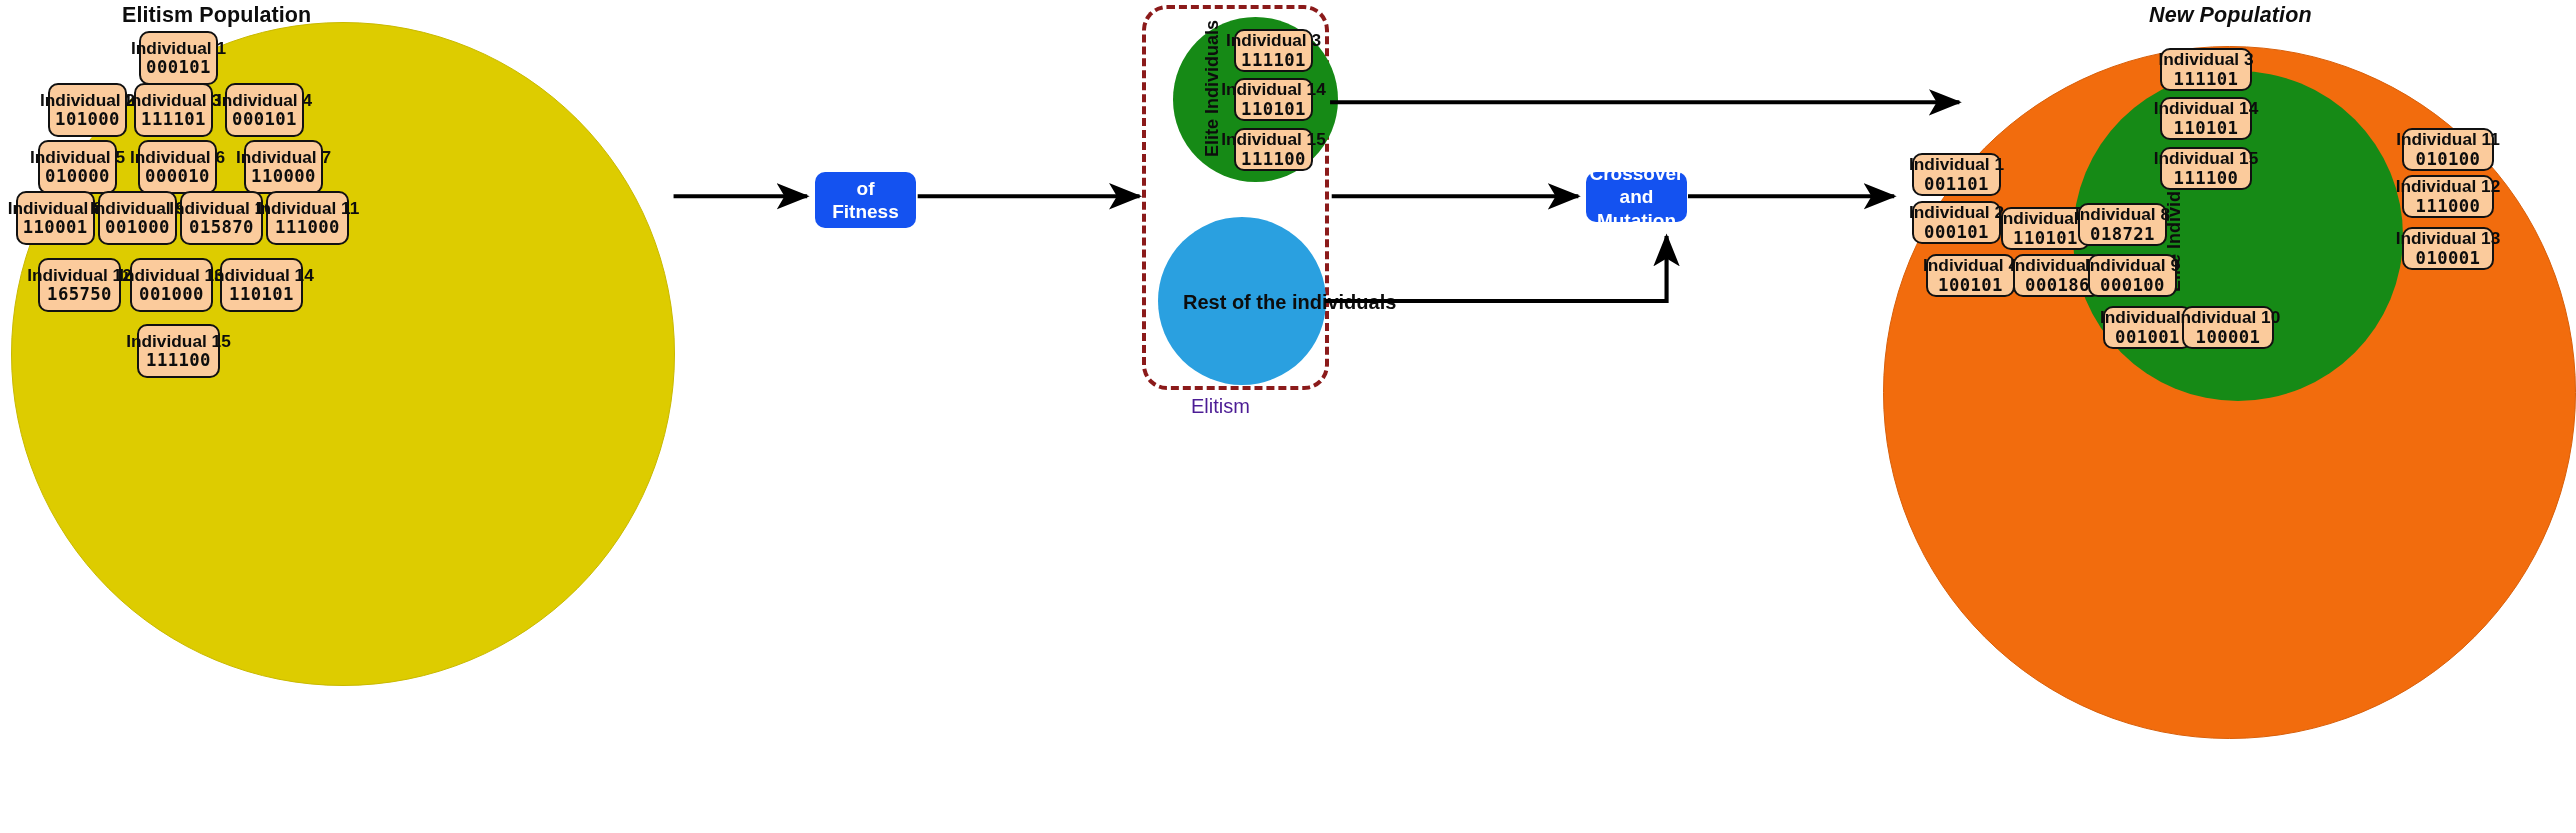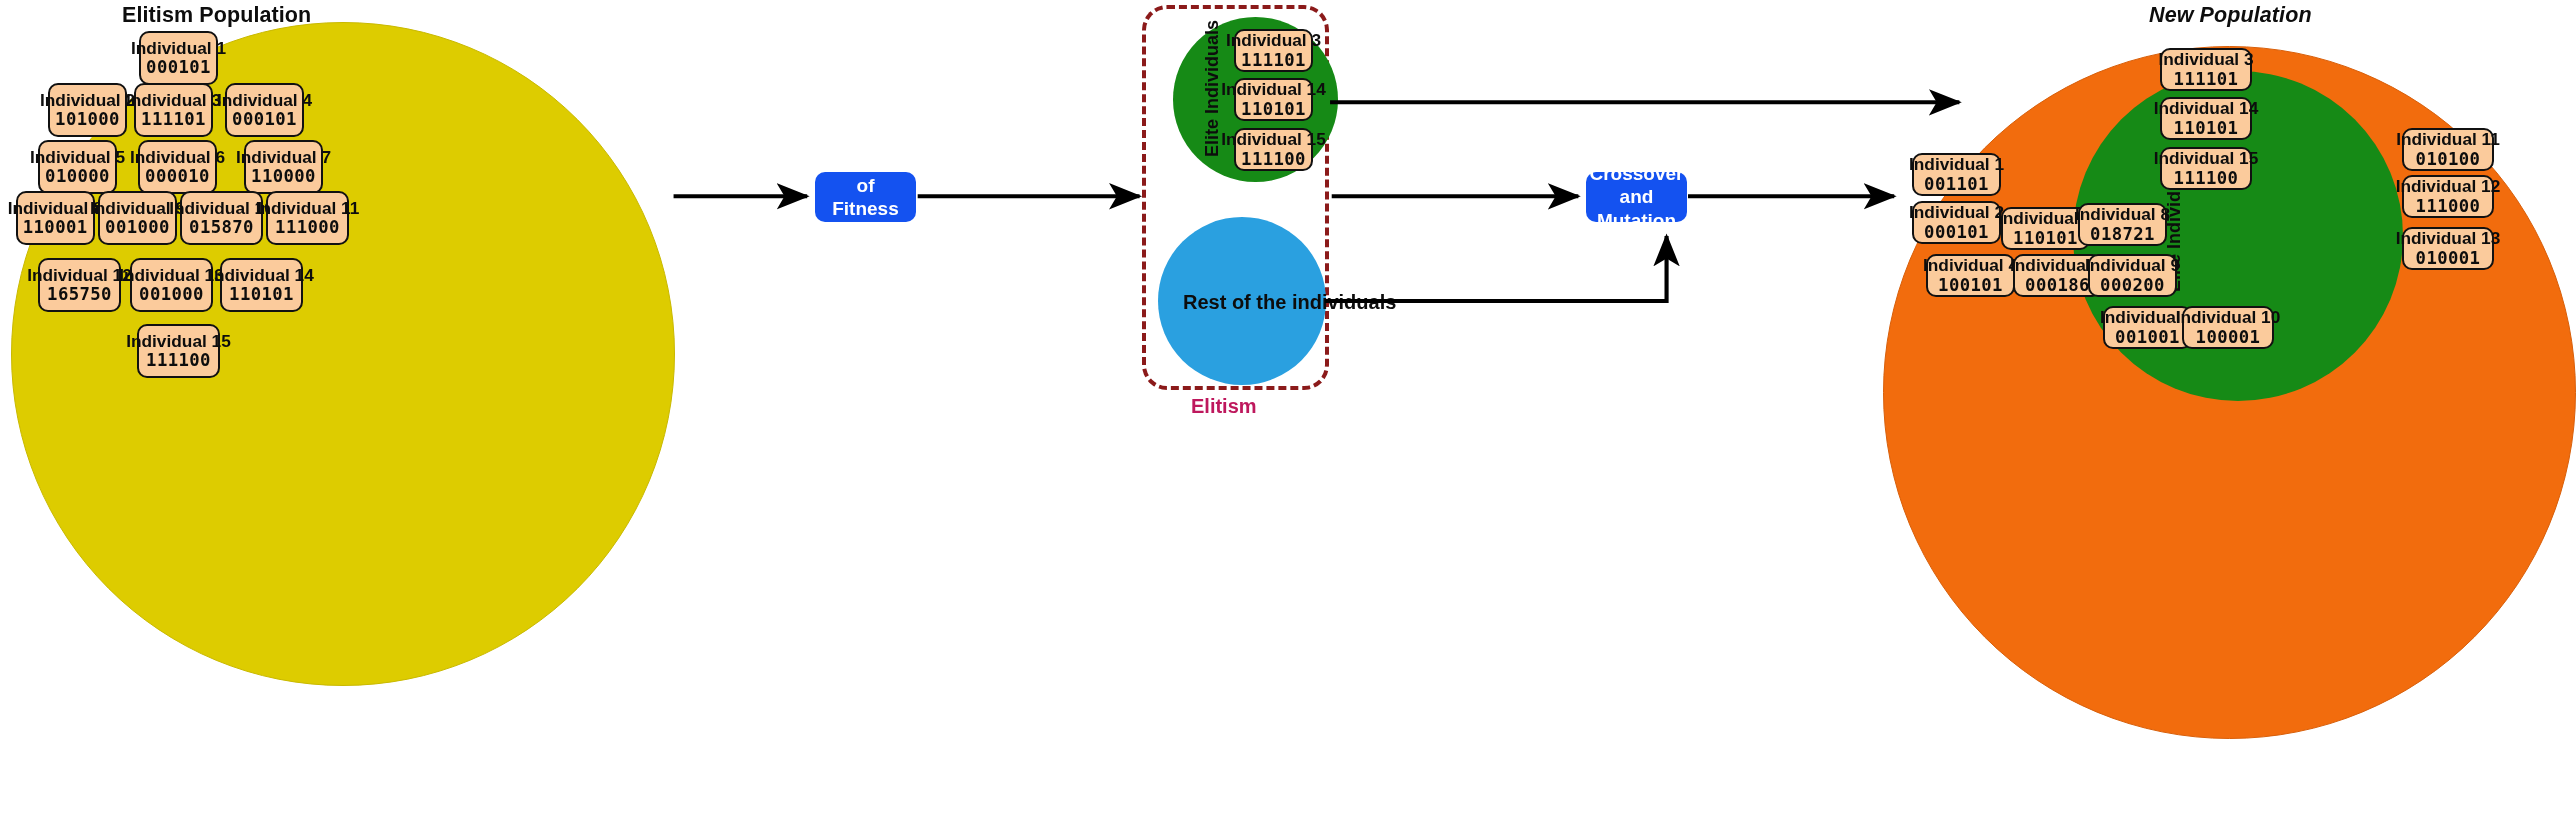--- a/index.html
+++ b/index.html
@@ -52,22 +52,22 @@
   .elitism-box {
     position: absolute;
     border: 4.1px dashed #8b1a1a;
     border-radius: 25px;
     box-sizing: border-box;
     background: transparent;
   }
   .elitism-label {
     position: absolute;
     font-size: 20px;
-    font-weight: bold;
-    color: #be185d;
+    font-weight: normal;
+    color: #4c1d95;
     white-space: nowrap;
   }
 
   
   .chip {
     position: absolute;
     background: #fbcb9c;
     border: 2.5px solid #111111;
     border-radius: 10px;
     box-sizing: border-box;
@@ -205,21 +205,21 @@
   </div>
   <div class="chip" style="left:220px; top:258px; width:83px; height:54px;">
     <span class="chip-name">Individual 14</span>
     <span class="chip-genome">110101</span>
   </div>
   <div class="chip" style="left:137px; top:324px; width:83px; height:54px;">
     <span class="chip-name">Individual 15</span>
     <span class="chip-genome">111100</span>
   </div>
 
-  <div class="proc-box" style="left:815px; top:172px; width:101px; height:50px;">
+  <div class="proc-box" style="left:815px; top:172px; width:101px; height:56px;">
     <div>
       <span>Calculation of</span><br>
       <span>Fitness Scores</span>
     </div>
   </div>
 
   <div class="elitism-box" style="left:1142px; top:5px; width:187px; height:385px;"></div>
   <div class="elitism-label" style="left:1191px; top:395px;">Elitism</div>
 
   <div class="circle circle-elite" style="left:1173px; top:17.3px; width:165px; height:165px;"></div>
@@ -291,21 +291,21 @@
   <div class="chip" style="left:2103px; top:306px; width:89px; height:43px;">
     <span class="chip-name">Individual 7</span>
     <span class="chip-genome">001001</span>
   </div>
   <div class="chip" style="left:2078px; top:203px; width:89px; height:43px;">
     <span class="chip-name">Individual 8</span>
     <span class="chip-genome">018721</span>
   </div>
   <div class="chip" style="left:2088px; top:254px; width:89px; height:43px;">
     <span class="chip-name">Individual 9</span>
-    <span class="chip-genome">000200</span>
+    <span class="chip-genome">000100</span>
   </div>
   <div class="chip" style="left:2182px; top:306px; width:92px; height:43px;">
     <span class="chip-name">Individual 10</span>
     <span class="chip-genome">100001</span>
   </div>
   <div class="chip" style="left:2402px; top:128px; width:92px; height:43px;">
     <span class="chip-name">Individual 11</span>
     <span class="chip-genome">010100</span>
   </div>
   <div class="chip" style="left:2402px; top:175px; width:92px; height:43px;">

